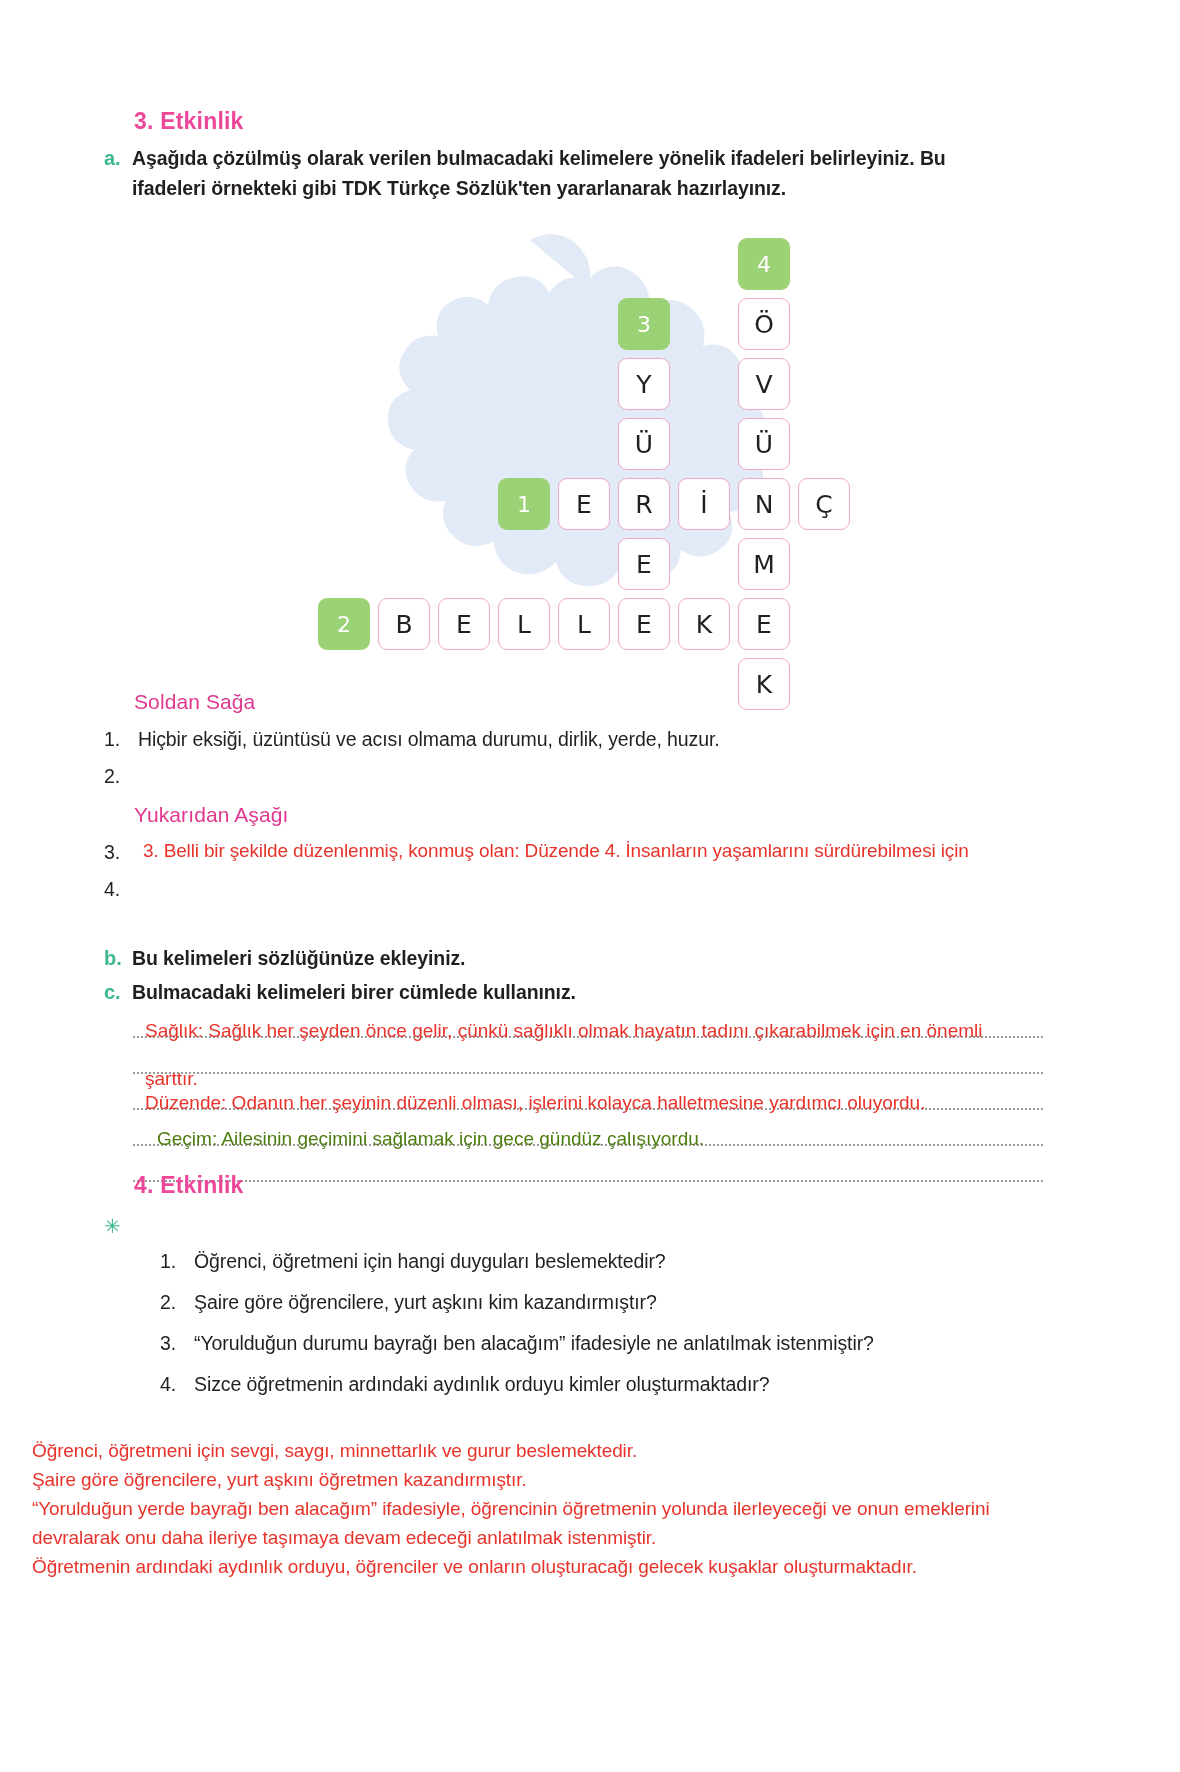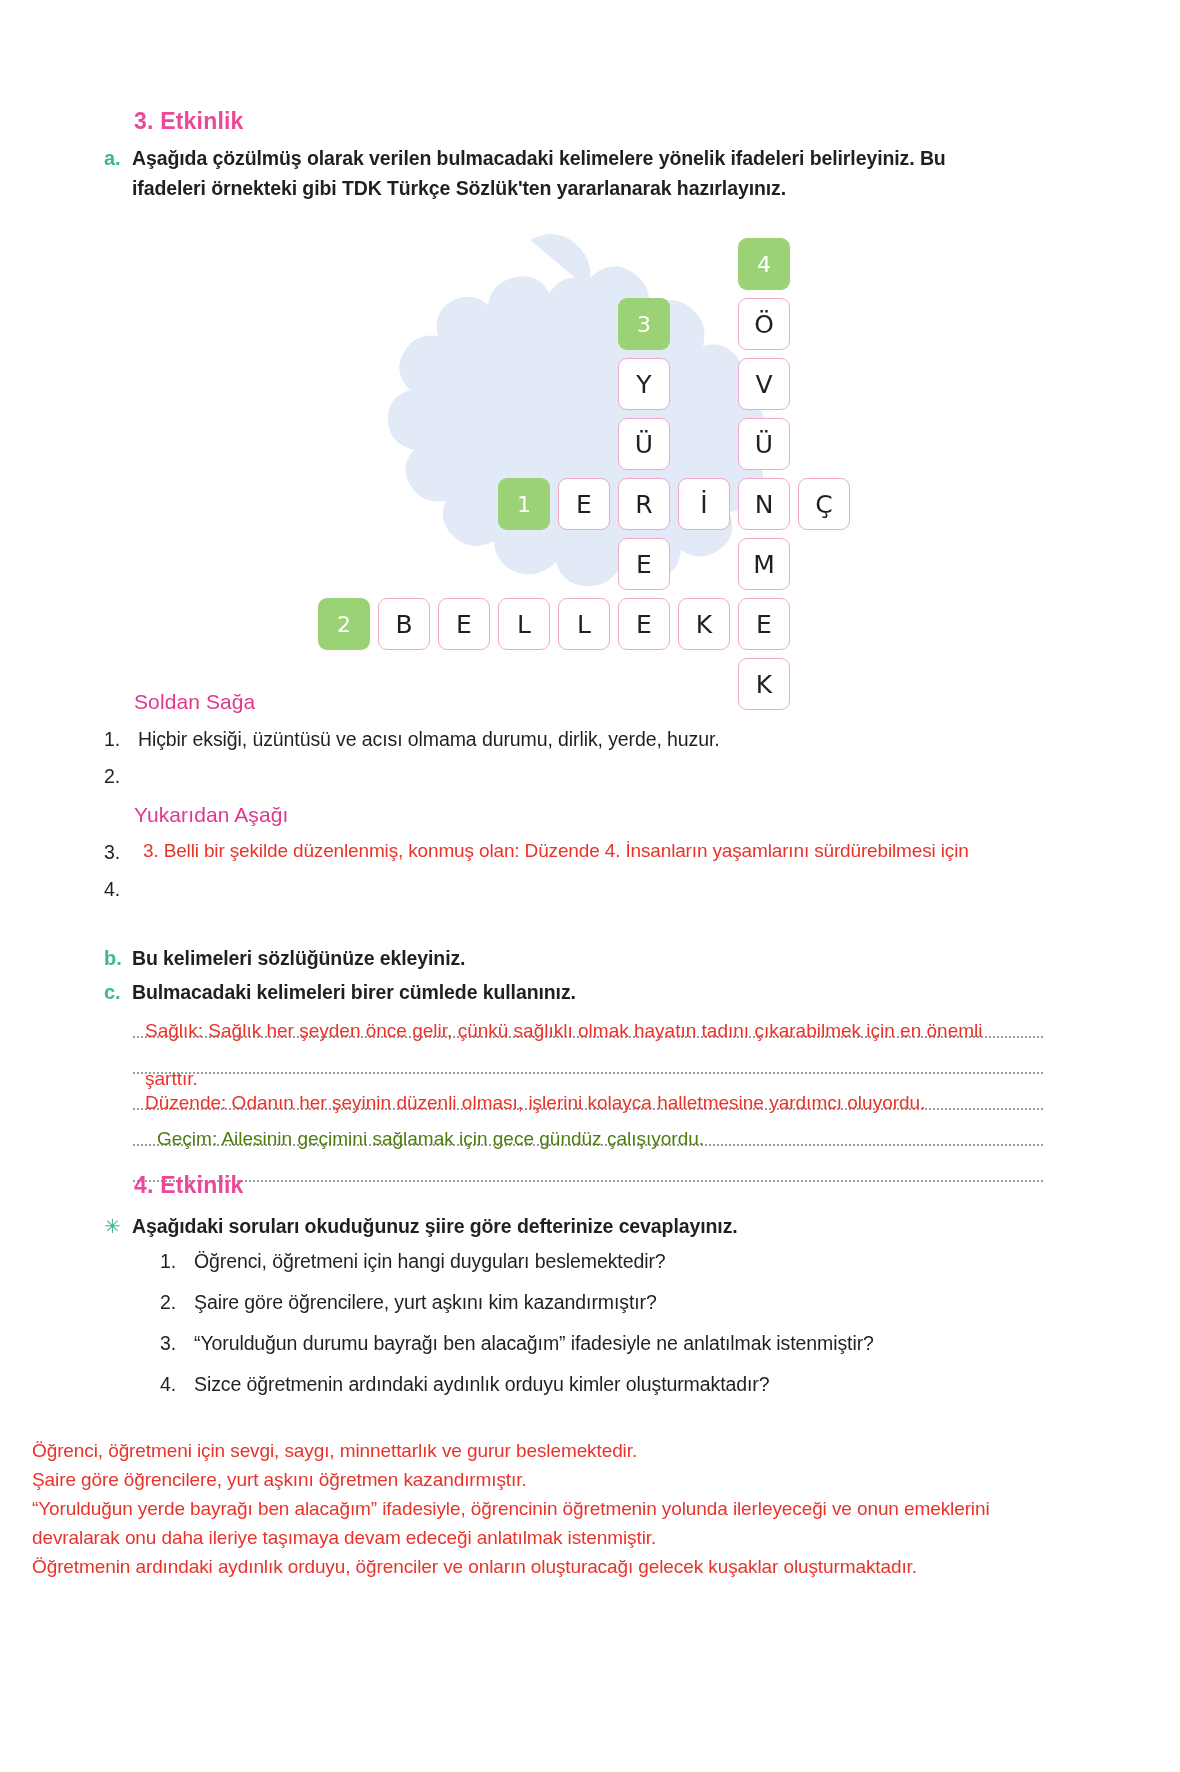--- a/index.html
+++ b/index.html
@@ -262,21 +262,20 @@
     <div class="txt" style="position:absolute;left:12px;top:-8px;color:#e8332a;font-size:19px;white-space:nowrap;">Sağlık: Sağlık her şeyden önce gelir, çünkü sağlıklı olmak hayatın tadını çıkarabilmek için en önemli</div>
     <div class="txt" style="position:absolute;left:12px;top:28px;color:#e8332a;font-size:19px;white-space:nowrap;margin-top:12px;">şarttır.</div>
     <div class="txt" style="position:absolute;left:12px;top:64px;color:#e8332a;font-size:19px;white-space:nowrap;">Düzende: Odanın her şeyinin düzenli olması, işlerini kolayca halletmesine yardımcı oluyordu.</div>
     <div class="txt" style="position:absolute;left:24px;top:100px;color:#4d7c0f;font-size:19px;white-space:nowrap;">Geçim: Ailesinin geçimini sağlamak için gece gündüz çalışıyordu.</div>
   </div>
 
   <div class="etkinlik-head" id="etkinlik4">4. Etkinlik</div>
 
   <div class="item-row" id="item-star">
     <span class="star-bullet">✳</span>
-    <span class="item-text">Aşağıdaki soruları okuduğunuz şiire göre defterinize cevaplayınız.</span>
   </div>
 
   <div class="q-row" id="q1">
     <span class="q-num">1.</span>
     <span class="q-text">Öğrenci, öğretmeni için hangi duyguları beslemektedir?</span>
   </div>
   <div class="q-row" id="q2">
     <span class="q-num">2.</span>
     <span class="q-text">Şaire göre öğrencilere, yurt aşkını kim kazandırmıştır?</span>
   </div>

